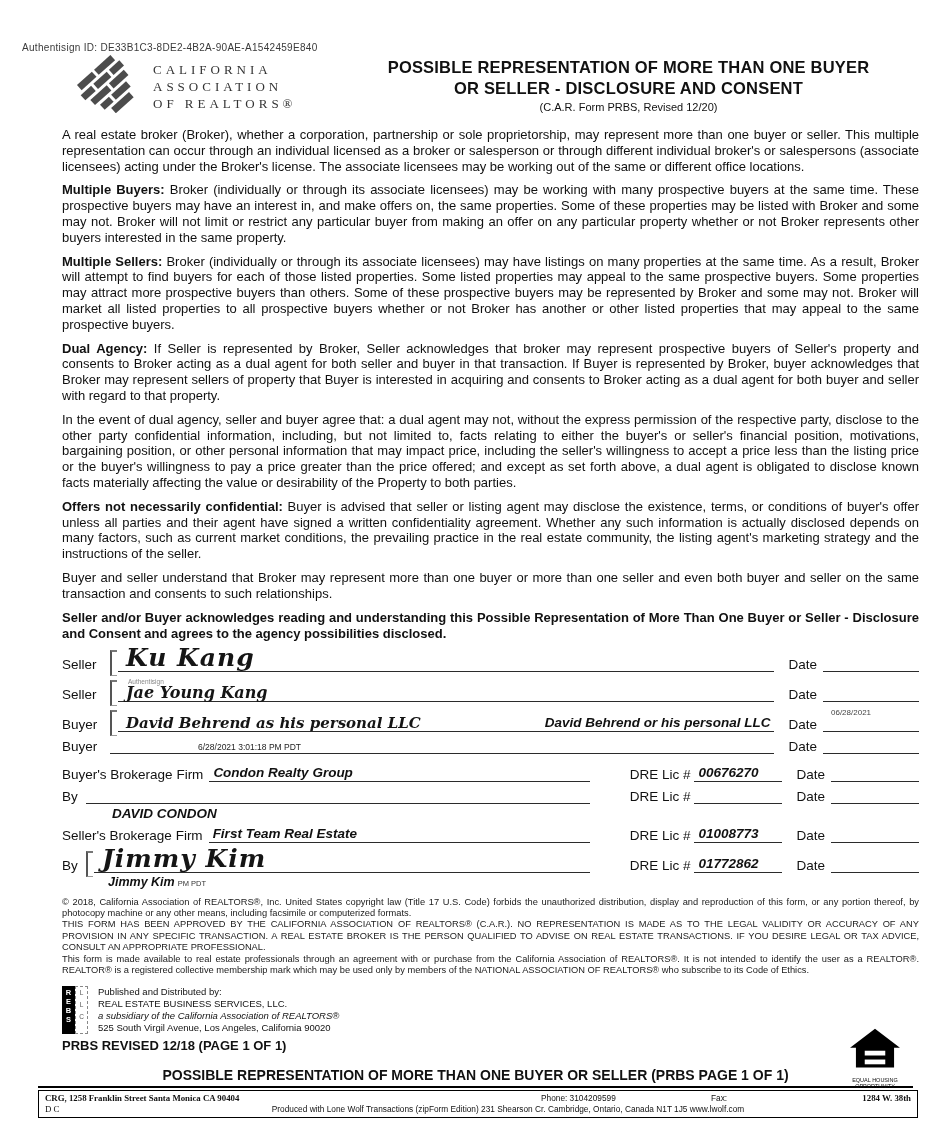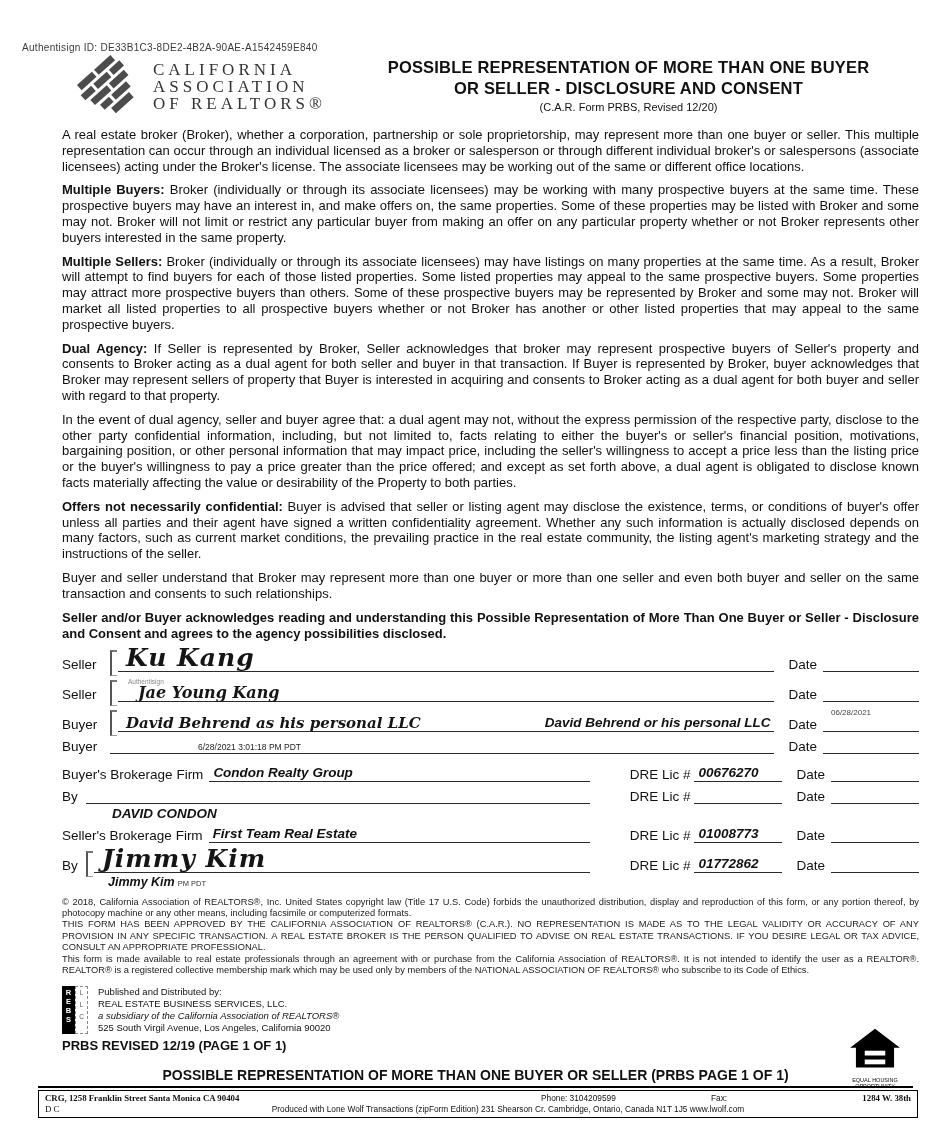--- a/index.html
+++ b/index.html
@@ -14,21 +14,21 @@
   }
   .auth-id {
     position:absolute; top:42px; left:22px;
     font-size:10px; color:#3a3a3a; letter-spacing:.3px;
   }
   
   .header { display:flex; margin:55px 13px 8px 75px; }
   .logo-wrap { display:flex; align-items:center; width:262px; flex:0 0 auto; }
   .logo-text {
     font-family:"Liberation Serif", serif;
-    font-size:17px; letter-spacing:4px; color:#333;
+    font-size:13px; letter-spacing:4px; color:#333;
     line-height:17px; margin-left:6px; white-space:nowrap;
   }
   .title-wrap { flex:1; text-align:center; padding-top:2px; }
   .title-line { font-weight:bold; font-size:16.5px; line-height:21px; letter-spacing:.2px; }
   .subtitle { font-size:11px; margin-top:2px; }
   
   .content { margin:10px 14px 0 62px; text-align:justify; }
   .body-para { margin:0 0 8px 0; font-size:13px; line-height:15.8px; }
   .body-para b { font-weight:bold; }
   .ack { margin:2px 0 4px 0; font-size:13px; line-height:16px; font-weight:bold; text-align:justify; }
@@ -52,21 +52,21 @@
   .line.lic  { flex:0 0 88px; margin-left:4px; }
   .line.date { flex:0 0 96px; margin-left:6px; }
   .datelbl { font-size:13.5px; margin-left:14px; flex:0 0 auto; }
   .drelbl  { font-size:13.5px; margin-left:12px; flex:0 0 auto; white-space:nowrap;padding-left:28px; }
   .script {
     position:absolute; left:8px; bottom:-1px;
     font-family:"DejaVu Serif", serif; font-style:italic; font-weight:bold;
     color:#151515; white-space:nowrap;
   }
   .script.big   { font-size:25px; letter-spacing:1px; }
-  .script.med   { font-size:16px;margin-left:12px; }
+  .script.med   { font-size:16px; }
   .script.small { font-size:15px; }
   .printed-right {
     position:absolute; right:4px; bottom:1px;
     font-style:italic; font-weight:bold; font-size:13.5px; white-space:nowrap;
   }
   .firm-name, .lic-num {
     position:absolute; left:4px; bottom:1px;
     font-style:italic; font-weight:bold; font-size:13.5px; white-space:nowrap;
   }
   .date-note { position:absolute; left:8px; bottom:14px; font-size:8px; color:#444; }
@@ -276,21 +276,21 @@
       <div class="rebs-col2">L L C</div>
     </div>
     <div class="pub-text">
       <div>Published and Distributed by:</div>
       <div>REAL ESTATE BUSINESS SERVICES, LLC.</div>
       <div class="it">a subsidiary of the California Association of REALTORS®</div>
       <div>525 South Virgil Avenue, Los Angeles, California 90020</div>
     </div>
   </div>
 
-  <div class="revision">PRBS REVISED 12/19 (PAGE 1 OF 1)</div>
+  <div class="revision">PRBS REVISED 12/18 (PAGE 1 OF 1)</div>
 
   <div class="eho">
     <span>
       <svg width="52" height="44" viewBox="0 0 70 60">
         <polygon points="35,1 69,27 61,27 61,54 9,54 9,27 1,27" fill="#000"></polygon>
         <polygon points="35,8 57,25 13,25" fill="#000"></polygon>
         <rect x="21" y="31" width="28" height="6.5" fill="#fff"></rect>
         <rect x="21" y="43" width="28" height="6.5" fill="#fff"></rect>
       </svg>
     </span>

